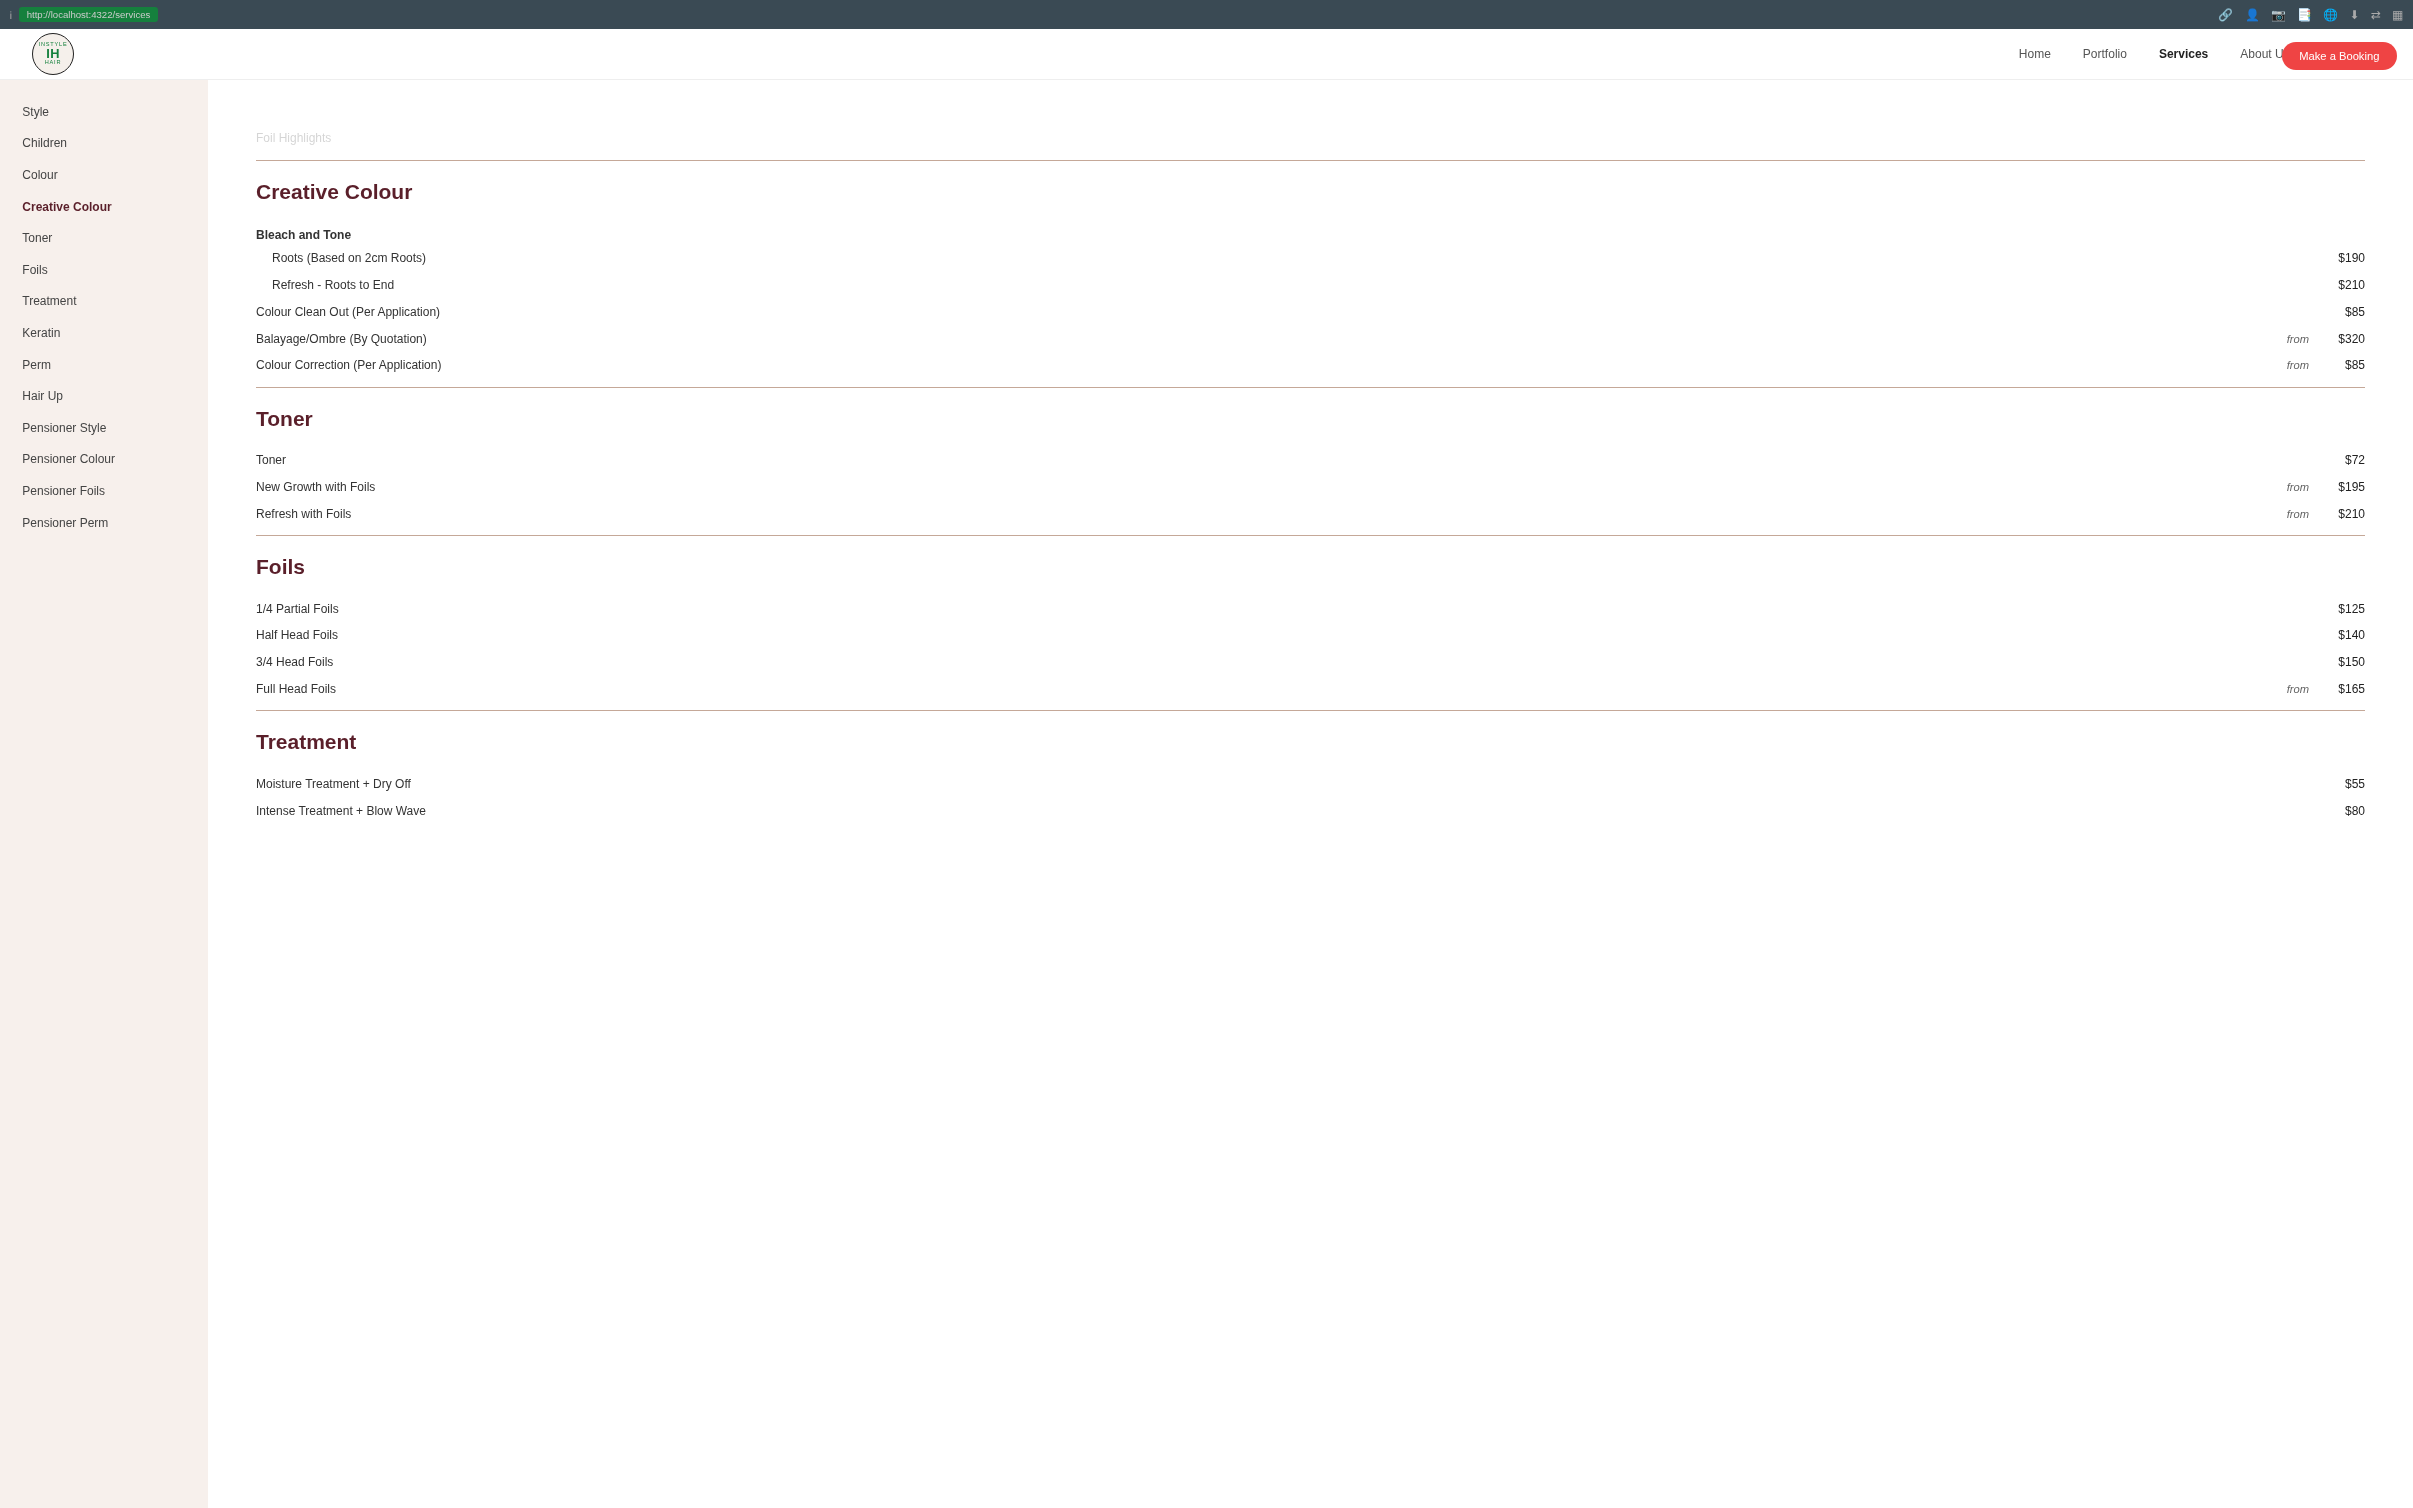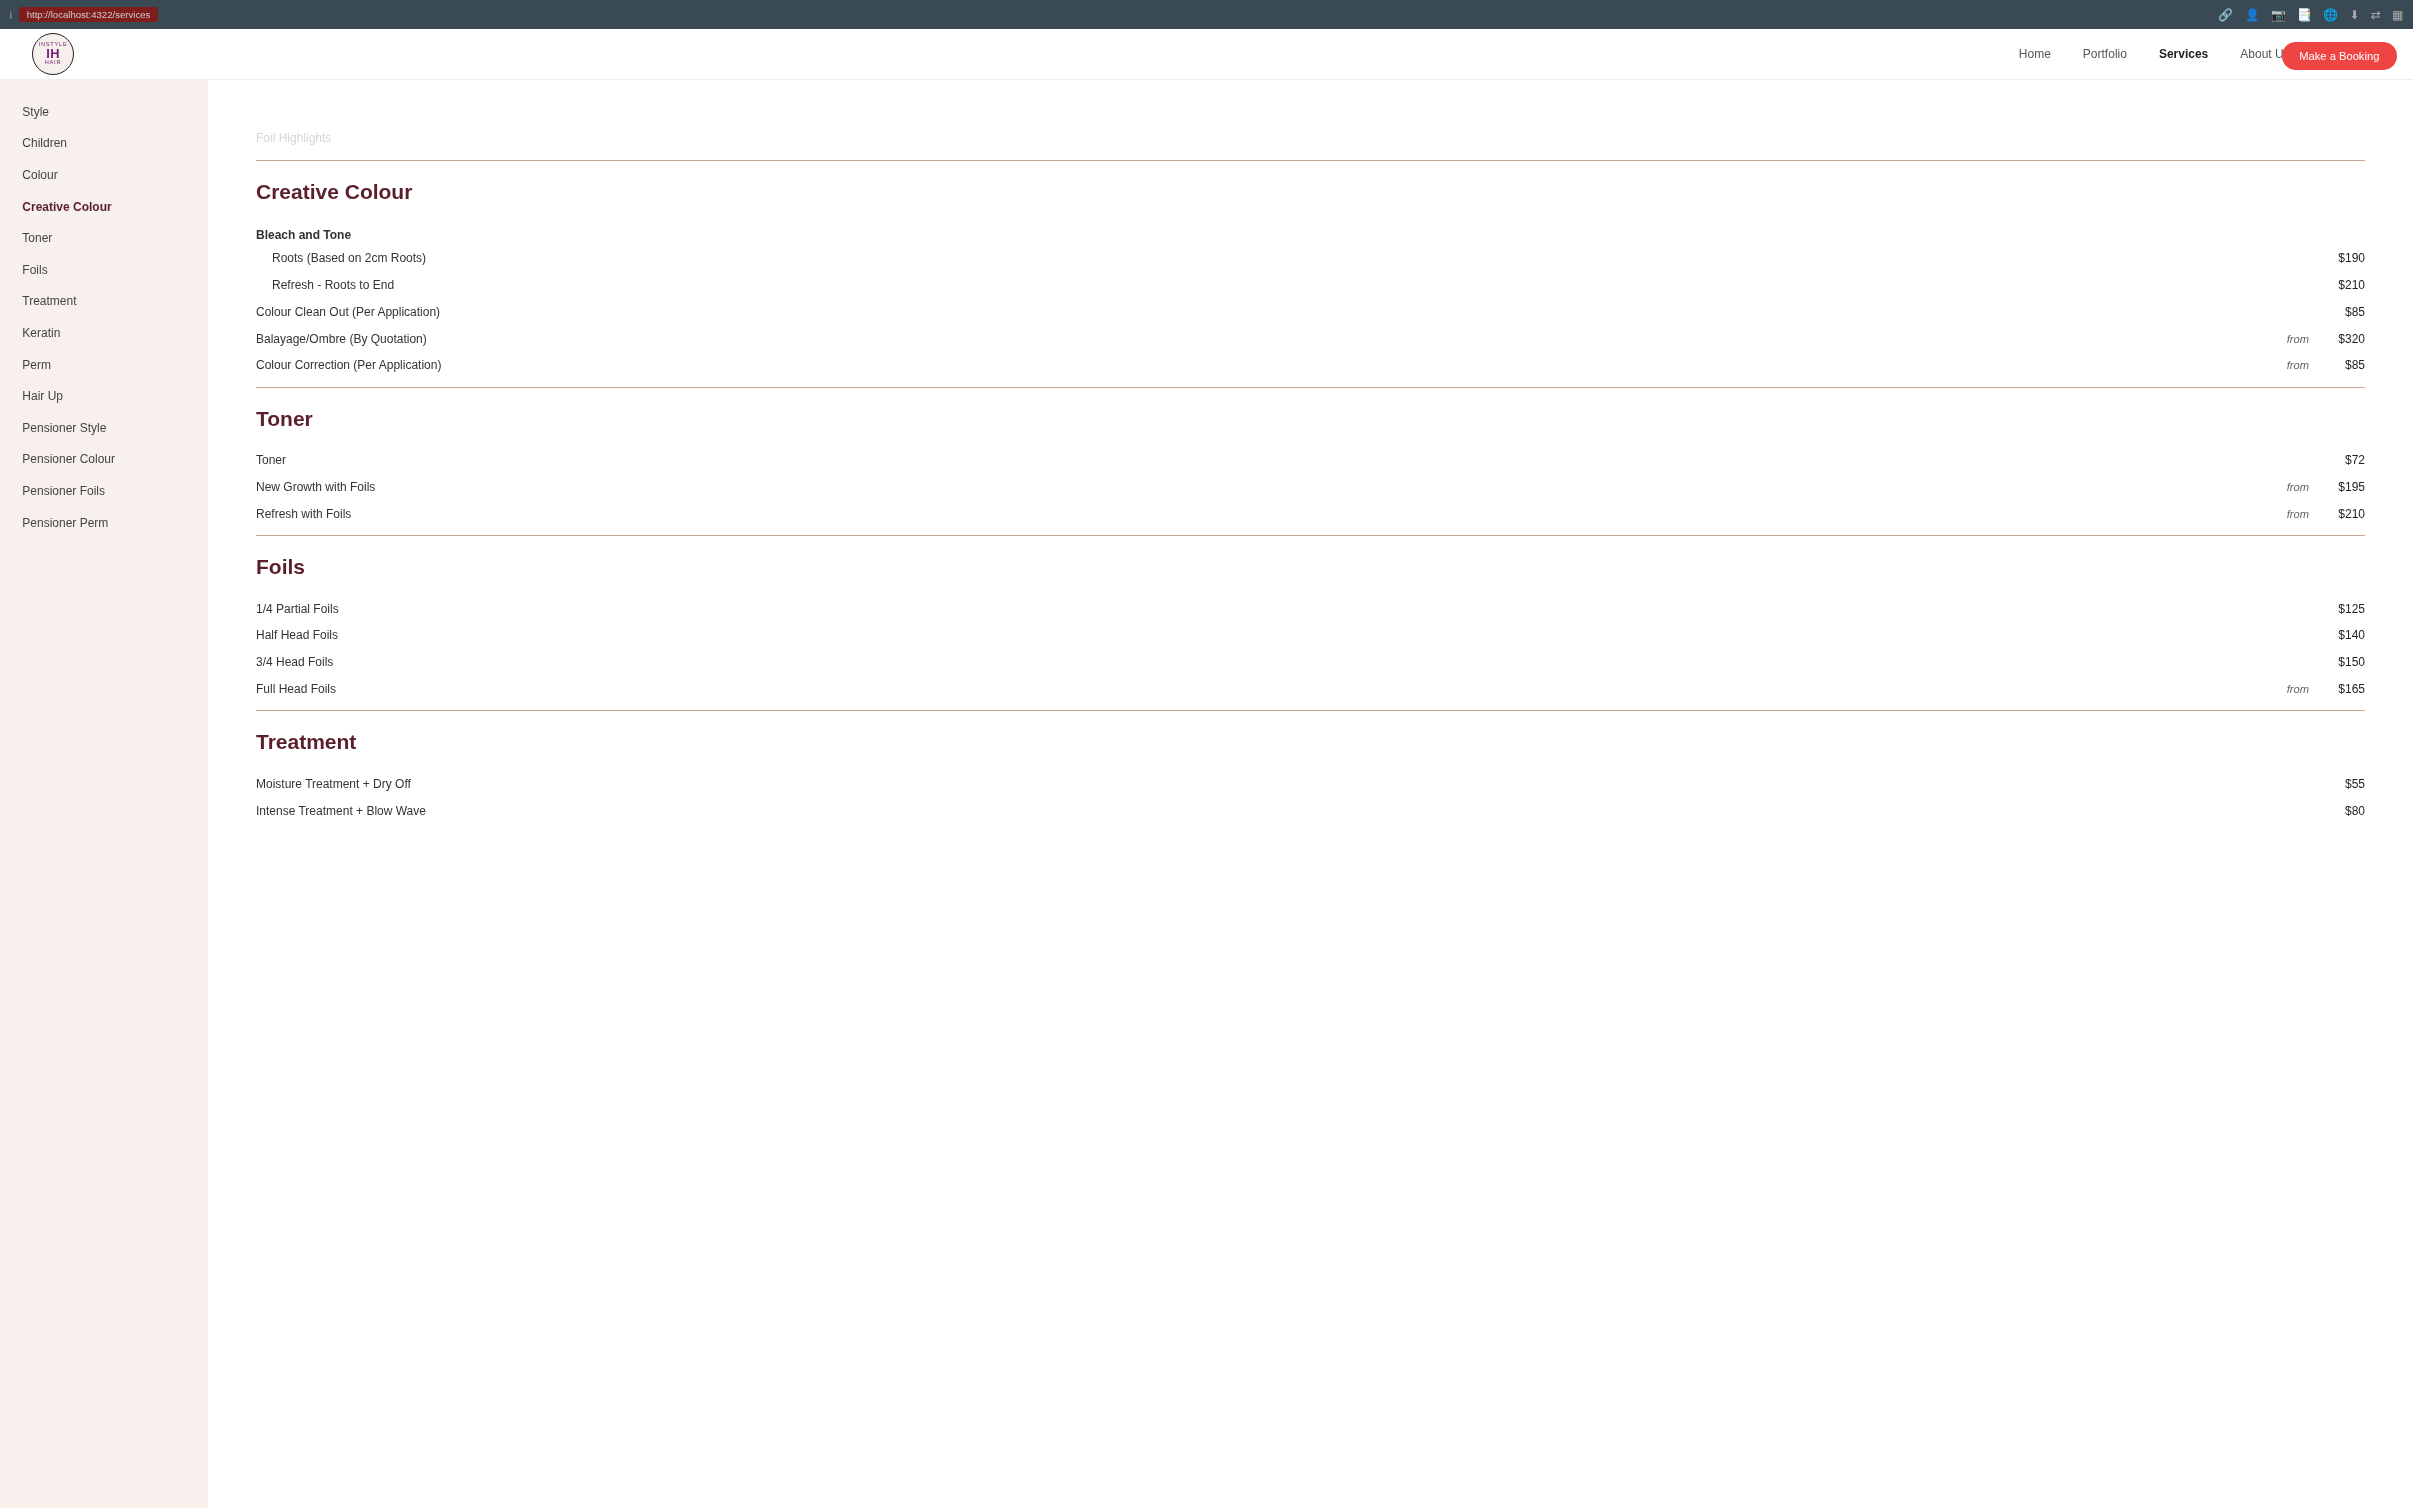--- a/index.html
+++ b/index.html
@@ -12,21 +12,21 @@
       display: flex;
       align-items: center;
       padding: 0 9.6px;
       gap: 6.4px;
     }
     .browser-chrome .info-icon {
       color: #aaa;
       font-size: 10.4px;
     }
     .browser-url {
-      background: #7f1d1d;
+      background: #15803d;
       color: #ccc;
       font-size: 9.6px;
       padding: 2.4px 8px;
       border-radius: 3.2px;
       flex: 0 0 auto;
     }
     .browser-icons {
       margin-left: auto;
       display: flex;
       gap: 11.2px;
@@ -50,21 +50,21 @@
     .logo-wrap {
       display: flex;
       align-items: center;
       gap: 6.4px;
     }
     .logo-circle {
       width: 42px; height: 42px;
       border-radius: 50%;
       border: 1.6px solid #222;
       display: flex; align-items: center; justify-content: center;
-      font-size: 14.4px; font-weight: 700; color: #701a75;
+      font-size: 14.4px; font-weight: 700; color: #15803d;
       background: #f5f0eb;
       overflow: hidden;
     }
     .logo-text-inner {
       text-align: center;
       line-height: 1;
       font-size: 8px;
       font-weight: 700;
       letter-spacing: 0.4px;
       text-transform: uppercase;

